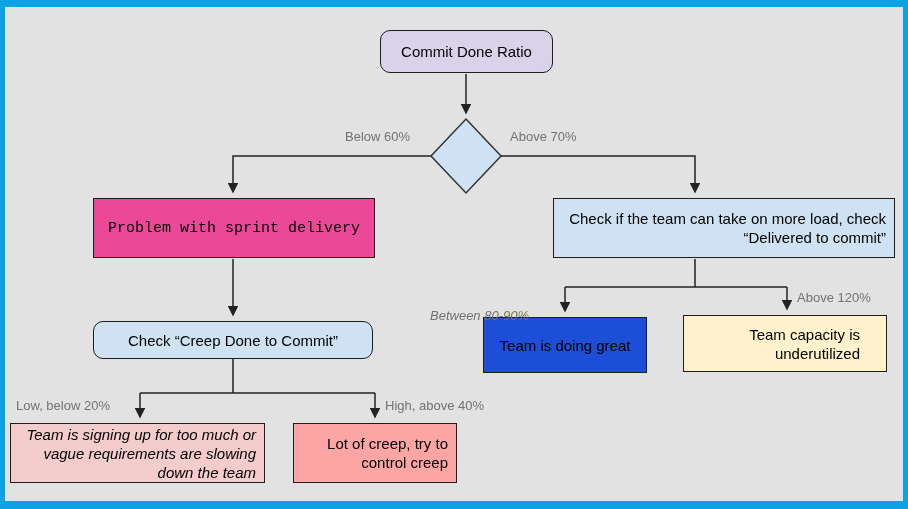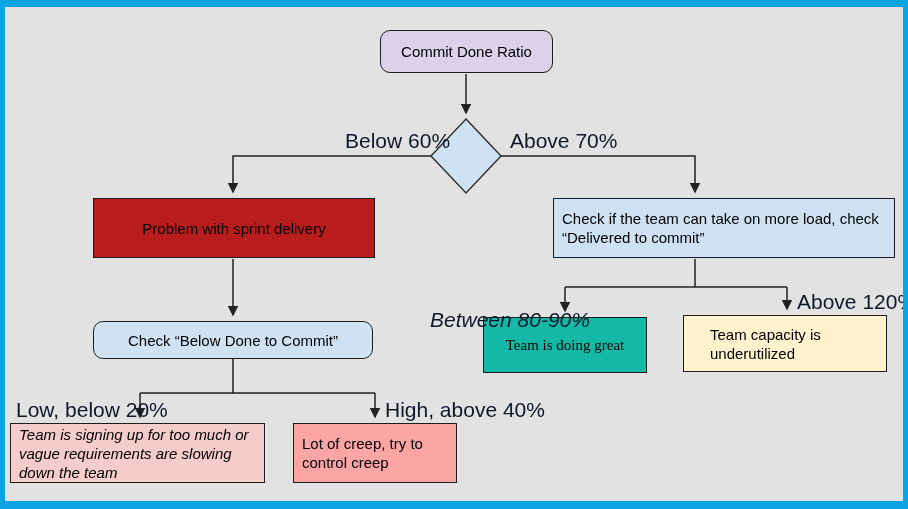--- a/index.html
+++ b/index.html
@@ -28,43 +28,43 @@
     position: absolute;
     left: 0;
     top: 0;
     z-index: 1;
   }
   .node {
     position: absolute;
     display: flex;
     align-items: center;
     justify-content: center;
-    text-align: left;
+    text-align: right;
     border: 1.5px solid #1d1d1d;
     box-sizing: border-box;
     font-size: 15px;
     line-height: 19px;
     color: #000000;
     z-index: 2;
     padding: 12px 8px;
   }
   .rounded { border-radius: 10px; }
   .node-start        { left: 380px; top: 30px;  width: 173px; height: 43px; }
   .node-problem      { left: 93px;  top: 198px; width: 282px; height: 60px; }
   .node-check-load   { left: 553px; top: 198px; width: 342px; height: 60px; }
   .node-check-creep  { left: 93px;  top: 321px; width: 280px; height: 38px; }
   .node-doing-great  { left: 483px; top: 317px; width: 164px; height: 56px; }
   .node-underutilized{ left: 683px; top: 315px; width: 204px; height: 57px; }
   .node-underutilized span { display: inline-block; max-width: 150px; }
   .node-too-much     { left: 10px;  top: 423px; width: 255px; height: 60px; font-style: italic; }
   .node-lot-creep    { left: 293px; top: 423px; width: 164px; height: 60px; }
   .edge-label {
     position: absolute;
-    font-size: 21px;
-    color: #0f172a;
+    font-size: 13px;
+    color: #737373;
     white-space: nowrap;
     z-index: 3;
   }
   .lbl-below60   { left: 345px; top: 129px; }
   .lbl-above70   { left: 510px; top: 129px; }
   .lbl-between   { left: 430px; top: 308px; font-style: italic; }
   .lbl-above120  { left: 797px; top: 290px; }
   .lbl-low25     { left: 16px;  top: 398px; }
   .lbl-high40    { left: 385px; top: 398px; }
 </style>
@@ -92,33 +92,33 @@
       <path d="M565,287 V311" marker-end="url(#arrow)"></path>
       <path d="M787,287 V309" marker-end="url(#arrow)"></path>
     </g>
     <polygon points="466,119 501,156 466,193 431,156" stroke="#333333" stroke-width="1.5" style="fill: rgb(207, 226, 243);"></polygon>
   </svg>
 
   <div class="node rounded node-start" style="background-color: rgb(217, 210, 233);">
     <span>Commit Done Ratio</span>
   </div>
 
-  <div class="node node-problem" style="background-color: #b91c1c;">
+  <div class="node node-problem" style="background-color: #ec4899; font-family: Liberation Mono, monospace;">
     <span>Problem with sprint delivery</span>
   </div>
 
   <div class="node node-check-load" style="background-color: rgb(207, 226, 243);">
     <span>Check if the team can take on more load, check “Delivered to commit”</span>
   </div>
 
   <div class="node rounded node-check-creep" style="background-color: rgb(207, 226, 243);">
-    <span>Check “Below Done to Commit”</span>
+    <span>Check “Creep Done to Commit”</span>
   </div>
 
-  <div class="node node-doing-great" style="background-color: #14b8a6; font-family: Liberation Serif, serif;">
+  <div class="node node-doing-great" style="background-color: #1d4ed8;">
     <span>Team is doing great</span>
   </div>
 
   <div class="node node-underutilized" style="background-color: rgb(255, 242, 204);">
     <span>Team capacity is underutilized</span>
   </div>
 
   <div class="node node-too-much" style="background-color: rgb(244, 204, 204);">
     <span>Team is signing up for too much or vague requirements are slowing down the team</span>
   </div>

